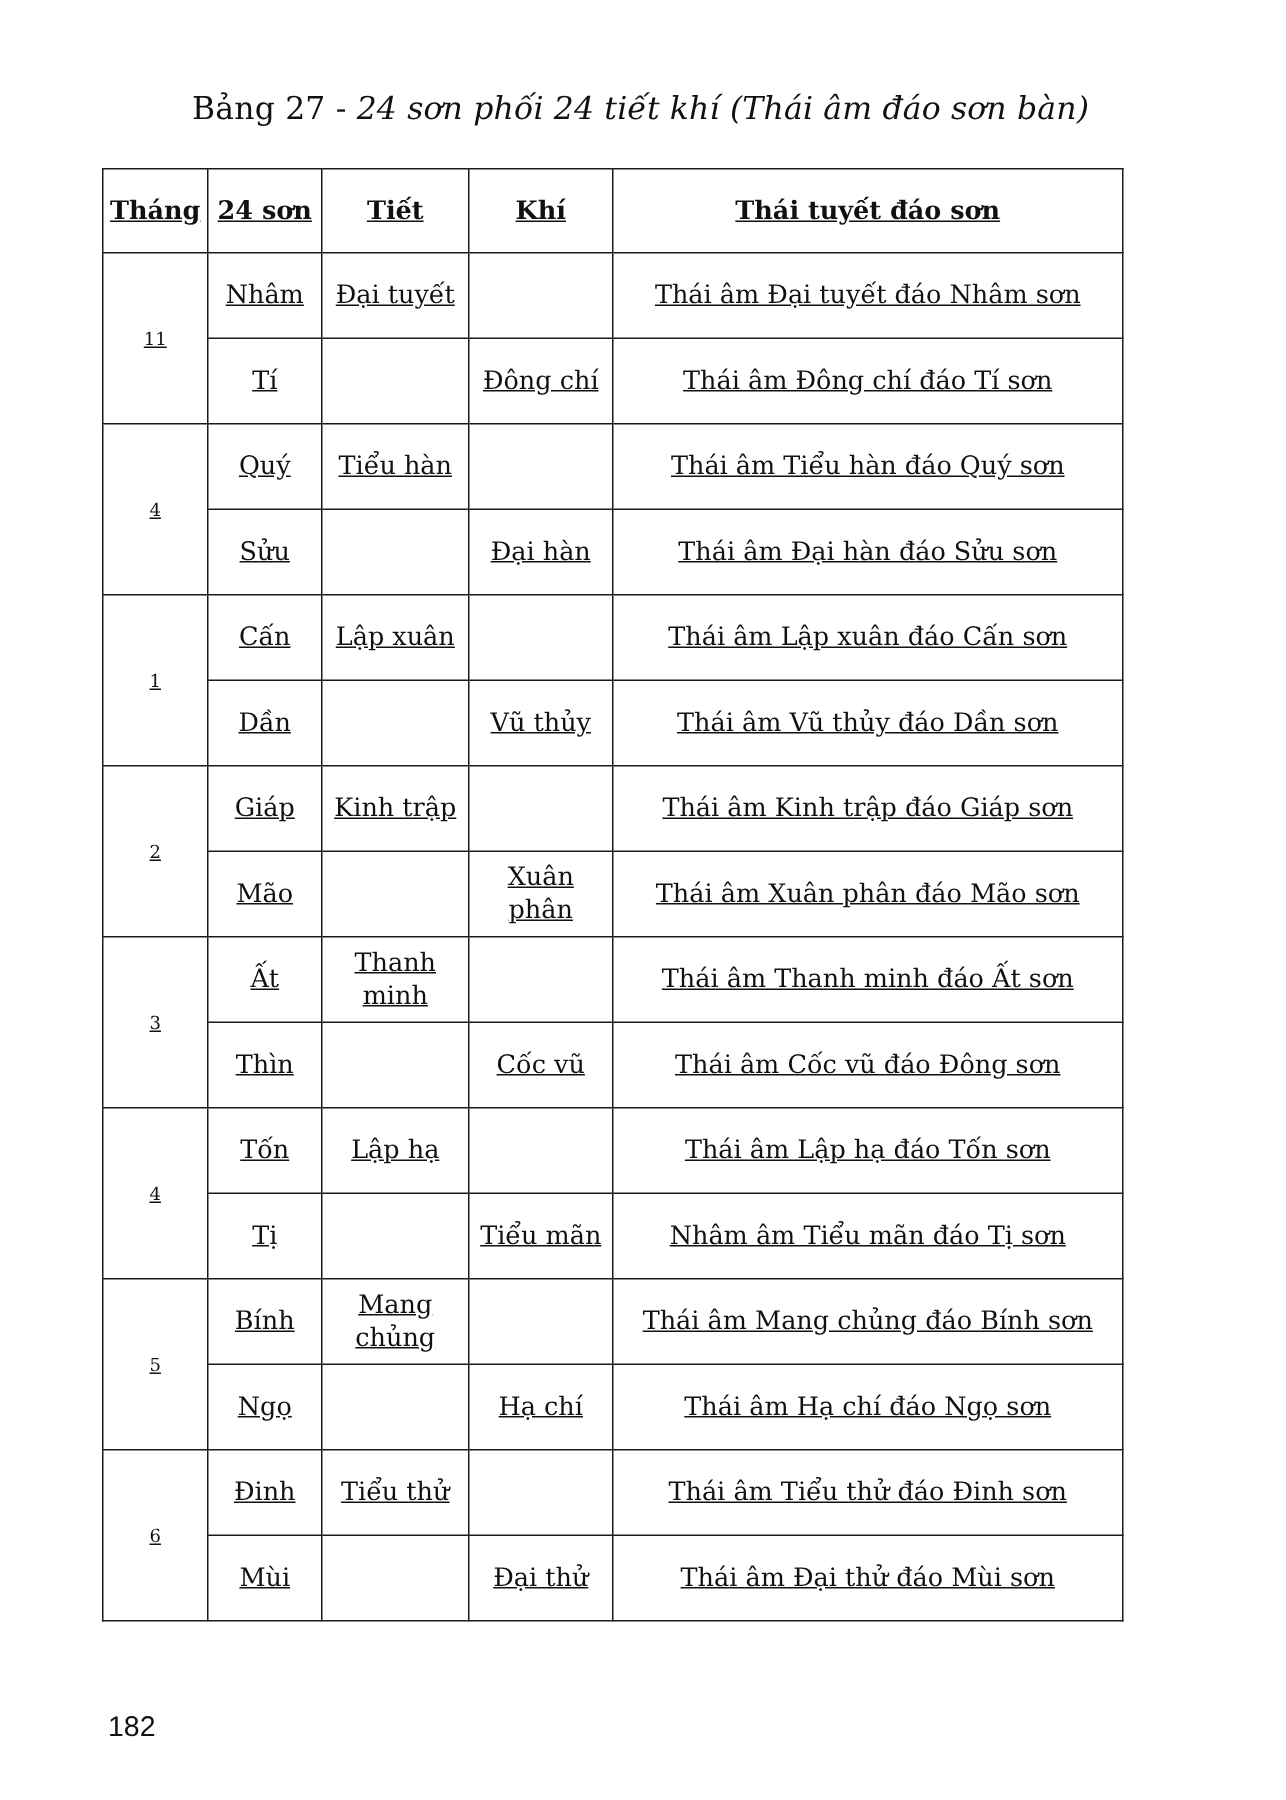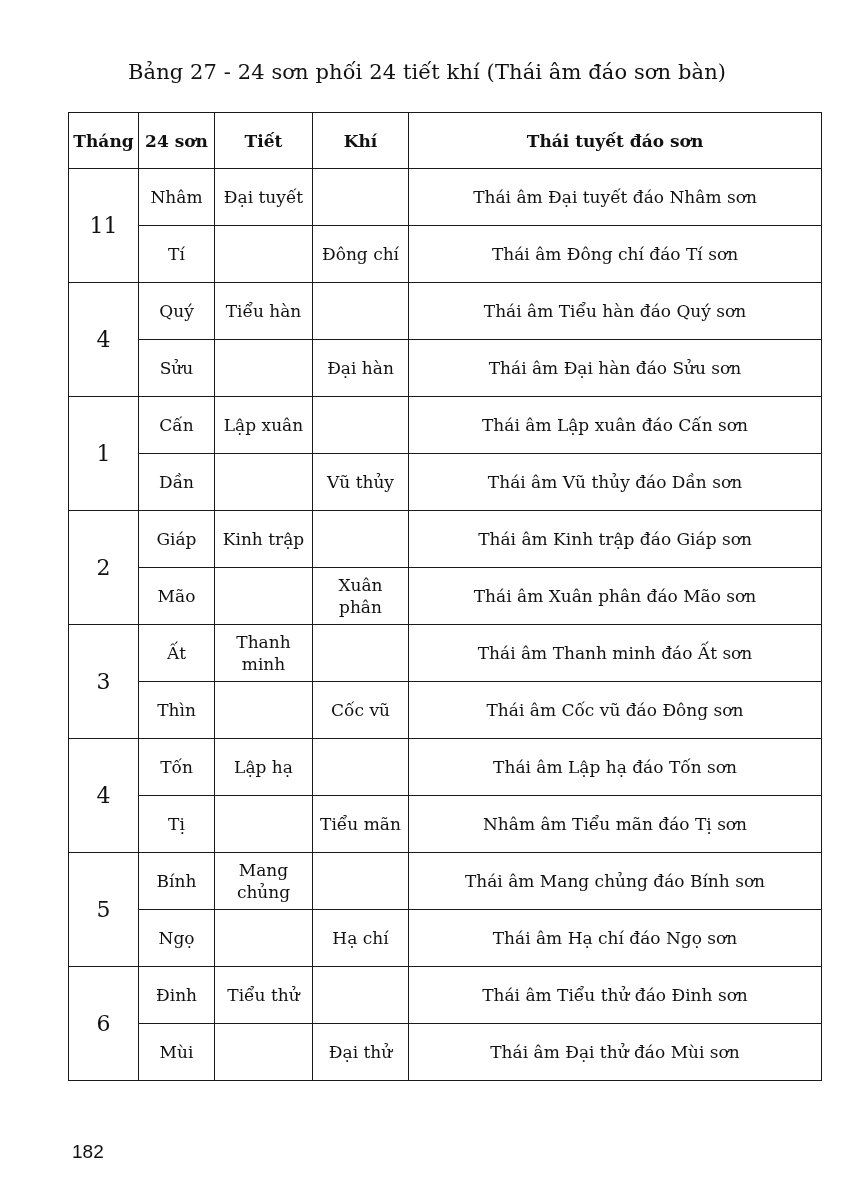--- a/index.html
+++ b/index.html
@@ -17,47 +17,48 @@
     }
     .caption {
       position: absolute;
       left: 102px;
       top: 60px;
       font-size: 21px;
       white-space: nowrap;
       letter-spacing: 0.1px;
     }
     .caption .lead { font-style: normal; margin-left: 26px; }
-    .caption .rest { }
+    .caption .rest { font-style: italic; }
 
     table.main {
       position: absolute;
       left: 68px;
       top: 112px;
-      width: 754px;
+      width: 681px;
       border-collapse: collapse;
       table-layout: fixed;
       font-size: 17px;
+      text-decoration: underline;
     }
     table.main th, table.main td {
       border: 1.5px solid #1a1a1a;
       text-align: center;
       vertical-align: middle;
       padding: 0 3px;
       line-height: 22px;
     }
     table.main th {
       height: 55px;
       font-weight: bold;
       font-size: 17px;
     }
     table.main td {
       height: 56px;
     }
-    td.month { font-size: 22px; }
+    td.month { font-size: 12px; }
     .col-thang { width: 70px; }
     .col-son { width: 76px; }
     .col-tiet { width: 98px; }
     .col-khi { width: 96px; }
     .col-den { width: auto; }
 
     .page-number {
       position: absolute;
       left: 72px;
       top: 1141px;

